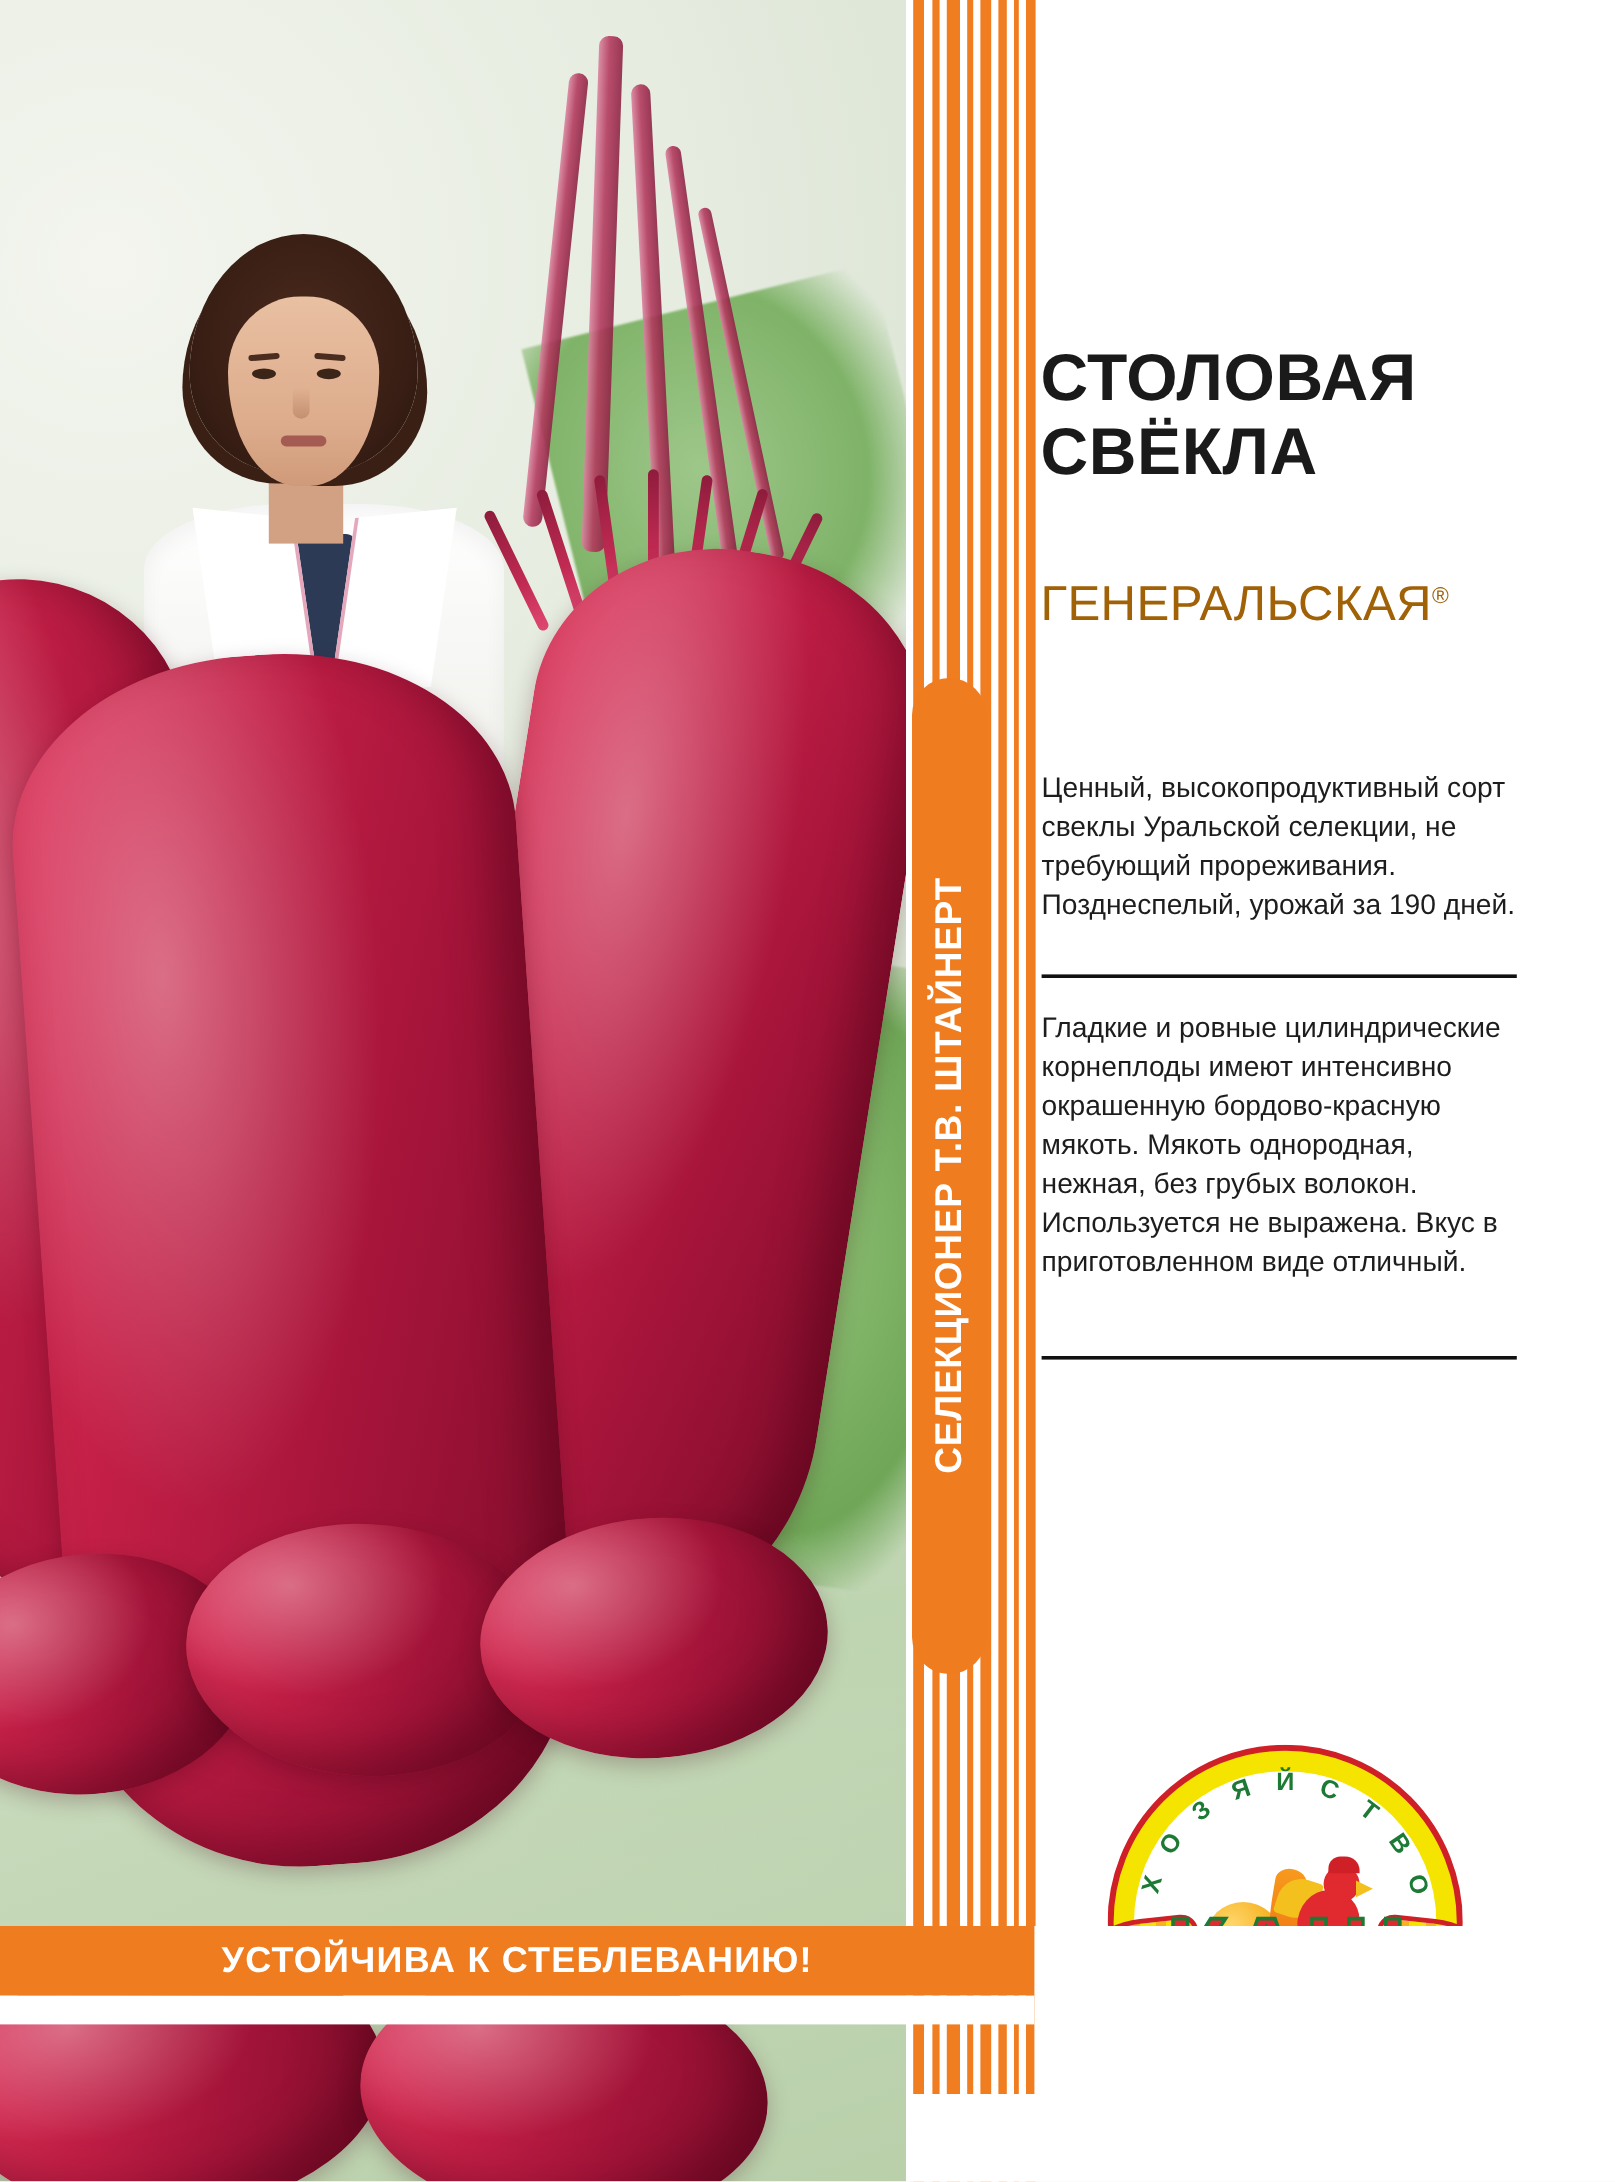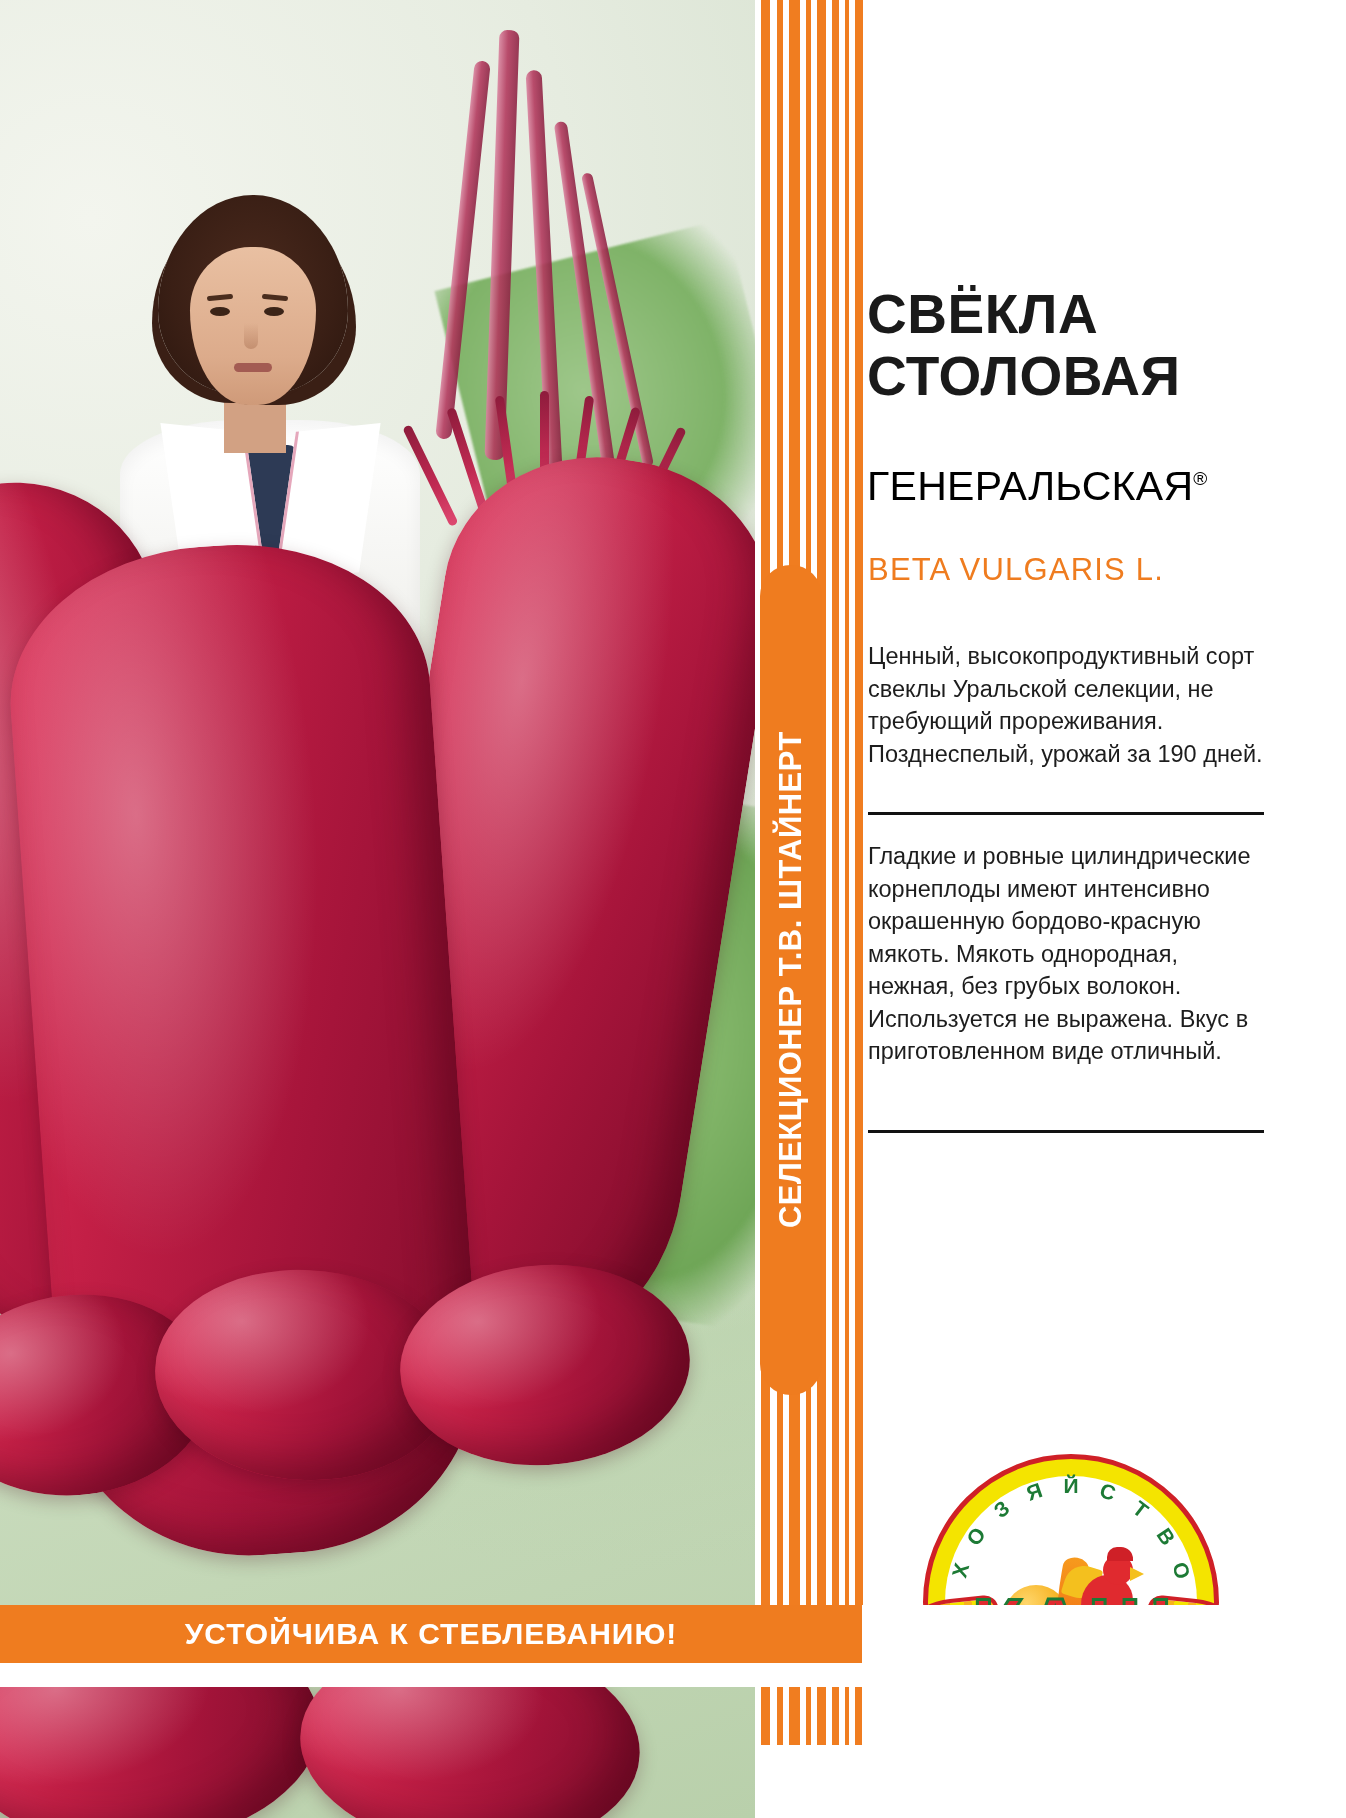--- a/index.html
+++ b/index.html
@@ -290,23 +290,23 @@
     left: 0; top: 283px;
     width: 470px;
     color: #1a1a1a;
     font-size: 55px;
     line-height: 62px;
     font-weight: 700;
     letter-spacing: .5px;
   }
   .title-cultivar {
     position: absolute;
-    left: 0; top: 463px;
+    left: 0; top: 480px;
     width: 470px;
-    color: #000000;
+    color: #a16207;
     font-size: 41px;
     font-weight: 400;
     letter-spacing: .3px;
   }
   .title-cultivar sup {
     font-size: 19px;
     vertical-align: super;
   }
   .latin {
     position: absolute;
@@ -576,29 +576,28 @@
       <i style="left:100px; width:8px;"></i>
     </div>
     <div class="breeder-tab">
       <span class="breeder-text">СЕЛЕКЦИОНЕР Т.В. ШТАЙНЕРТ</span>
     </div>
   </div>
 
   <div class="info">
 
     <div class="title-main">
+      <div>СТОЛОВАЯ</div>
       <div>СВЁКЛА</div>
-      <div>СТОЛОВАЯ</div>
     </div>
 
     <div class="title-cultivar">
       <span>ГЕНЕРАЛЬСКАЯ</span><sup>®</sup>
     </div>
 
-    <div class="latin">BETA VULGARIS L.</div>
 
     <div class="para p1">Ценный, высокопродуктивный сорт свеклы Уральской селекции, не требующий прореживания. Позднеспелый, урожай за 190 дней.</div>
     <div class="rule rule-1"></div>
     <div class="para p2">Гладкие и ровные цилиндрические корнеплоды имеют интенсивно окрашенную бордово-красную мякоть. Мякоть однородная, нежная, без грубых волокон. Используется не выражена. Вкус в приготовленном виде отличный.</div>
     <div class="rule rule-2"></div>
 
     <div class="logo">
       <div class="logo-arc"></div>
       <div class="logo-arc-inner"></div>
       <div class="logo-arc-text" id="arcText">

